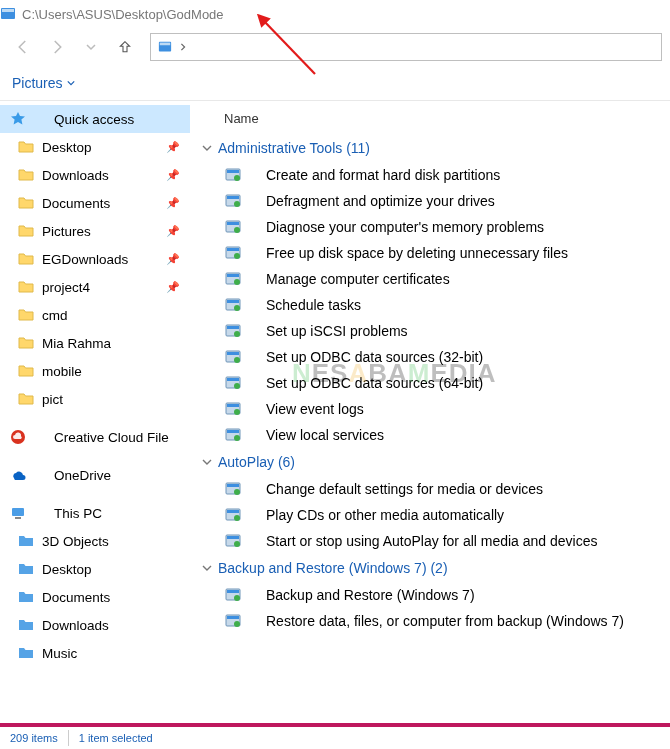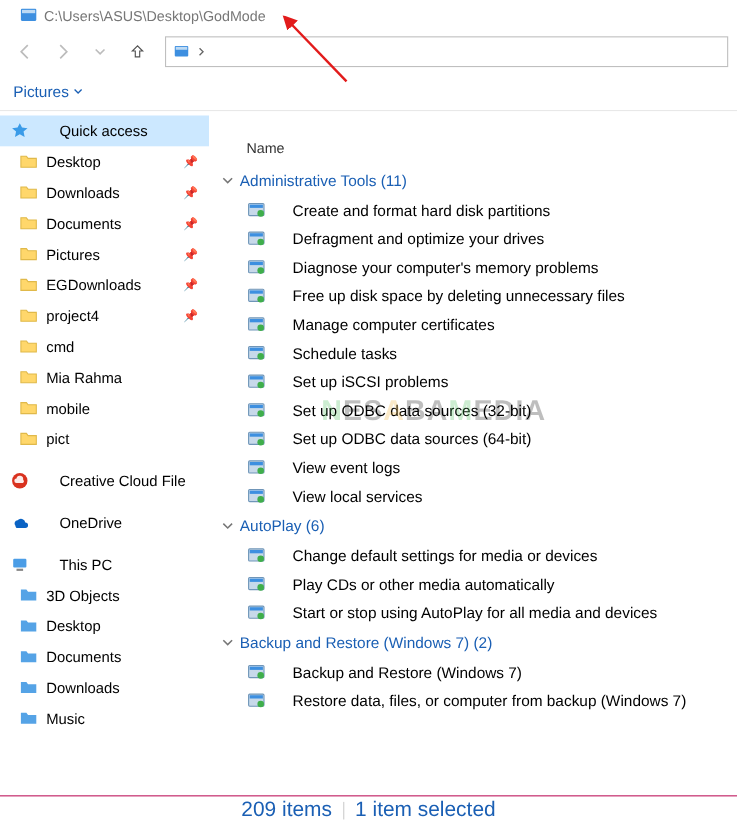--- a/index.html
+++ b/index.html
@@ -1,19 +1,19 @@
 <!DOCTYPE html>
 <html><head>
 <meta charset="utf-8">
 <style>
 * { box-sizing: border-box; margin: 0; padding: 0; font-family: "Segoe UI", Tahoma, sans-serif; }
 body { width: 670px; height: 749px; background: #fff; overflow: hidden; position: relative; font-size: 13px; color: #000; }
 
 
-.titlebar { height: 28px; display: flex; align-items: center; padding: 0 18px; color: #777; font-size: 13px; }
+.titlebar { height: 28px; display: flex; align-items: center; padding: 0 0; color: #777; font-size: 13px; }
 .titlebar .ticon { width:16px; height:16px; margin-right:6px; }
 
 
 .navrow { height: 38px; display:flex; align-items:center; padding: 0 8px; gap:4px;}
 .navbtn { width:30px; height:30px; display:flex; align-items:center; justify-content:center; color:#888; }
 .navbtn.dark { color:#333; }
 .addr { flex:1; height:28px; border:1px solid #bfbfbf; display:flex; align-items:center; padding:0 6px; gap:6px; margin-left:6px; }
 
 
 .toolbar { height:34px; display:flex; align-items:center; padding:0 12px;}
@@ -26,27 +26,27 @@
 .sidebar::-webkit-scrollbar-thumb{background:#c0c0c0;}
 .sidebar::-webkit-scrollbar-track{background:#f0f0f0;}
 .sb-item { height:28px; display:flex; align-items:center; padding-left:18px; gap:8px; font-size:13.5px;}
 .sb-item.root { padding-left:10px;gap:28px;}
 .sb-item.sel { background:#cce8ff; }
 .pin { color:#9aa2ab; font-size:11px; margin-left:auto; margin-right:10px; }
 .fico { width:16px; height:16px; flex-shrink:0;}
 
 .content { flex:1; overflow:auto; position:relative; padding:6px 0 6px 8px;}
 .content::-webkit-scrollbar{height:16px; width:16px}
-.colhead { font-size:13px; color:#333; padding:4px 0 8px 26px;margin-top:16px; }
+.colhead { font-size:13px; color:#333; padding:4px 0 8px 26px; }
 .grouphead { color:#1a5fb4; font-size:14px; padding:6px 0 6px 4px; display:flex; align-items:center; gap:6px;}
 .item { display:flex; align-items:center; gap:24px; padding:4px 0 4px 26px; font-size:14px;}
 .item .fico{width:18px;height:18px;}
 
 
-.status { height:26px; border-top:1px solid #be185d; display:flex; align-items:center; padding:0 10px; font-size:19px; color:#1a5fb4;justify-content:center;}
+.status { height:26px; border-top:4px solid #be185d; display:flex; align-items:center; padding:0 10px; font-size:11px; color:#1a5fb4;}
 .status .sep{ width:1px; height:16px; background:#ccc; margin:0 10px;}
 
 
 .arrow-svg { position:absolute; left:205px; top:14px; pointer-events:none;}
 
 
 .wm { position:absolute; left:292px; top:358px; font-size:26px; font-weight:600; letter-spacing:1px; opacity:0.25; pointer-events:none;}
 .wm .g{color:#38b94a;} .wm .o{color:#f2b02e;}
 
 

